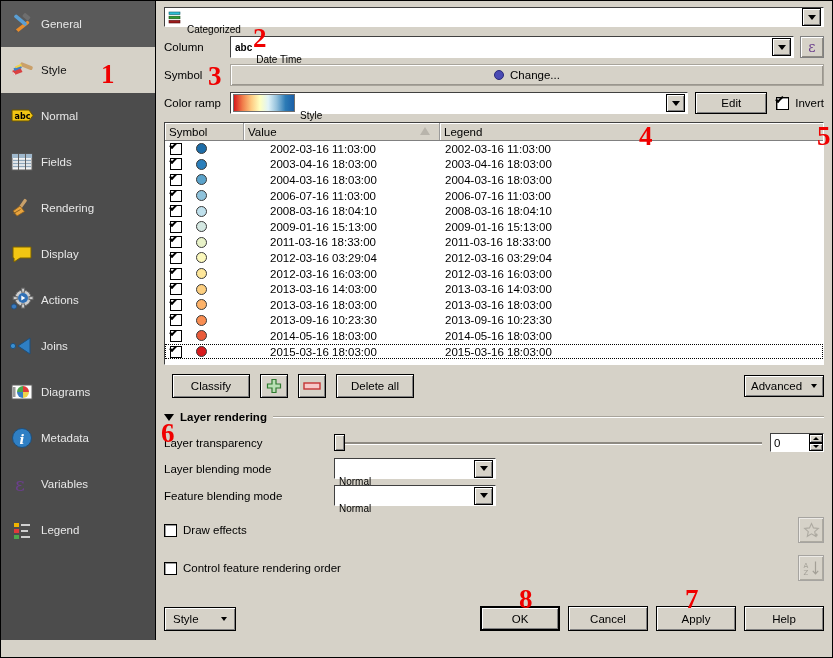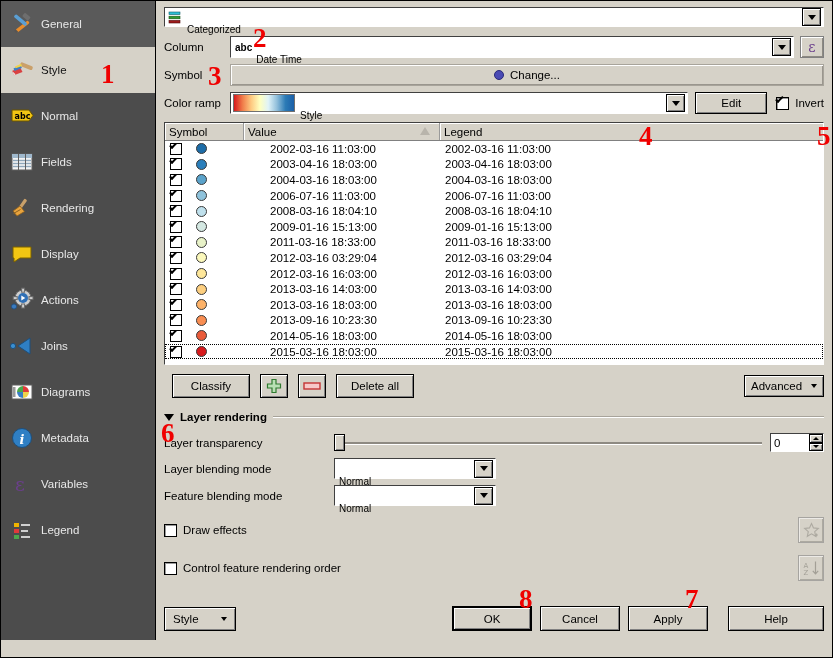--- a/index.html
+++ b/index.html
@@ -551,21 +551,21 @@
 
       <div class="row" style="position:absolute;left:8px;right:8px;bottom:9px;margin:0">
         <span class="btn" style="width:72px;height:24px;justify-content:space-between;padding:0 8px">
           <span>Style</span>
           <i class="caret sm"></i>
         </span>
         <span style="flex:1 1 auto"></span>
         <span class="btn def" style="width:80px;height:25px">OK</span>
         <span class="btn" style="width:80px;height:25px;margin-left:8px">Cancel</span>
         <span class="btn" style="width:80px;height:25px;margin-left:8px">Apply</span>
-        <span class="btn" style="width:96px;height:25px;margin-left:20px">Help</span>
+        <span class="btn" style="width:80px;height:25px;margin-left:8px">Help</span>
       </div>
 
     </div>
   </div>
 
   <div id="annos">
       <span class="anno" style="left: 100px; top: 60px;">1</span>
       <span class="anno" style="left: 252px; top: 24px;">2</span>
       <span class="anno" style="left: 207px; top: 62px;">3</span>
       <span class="anno" style="left: 638px; top: 122px;">4</span>

